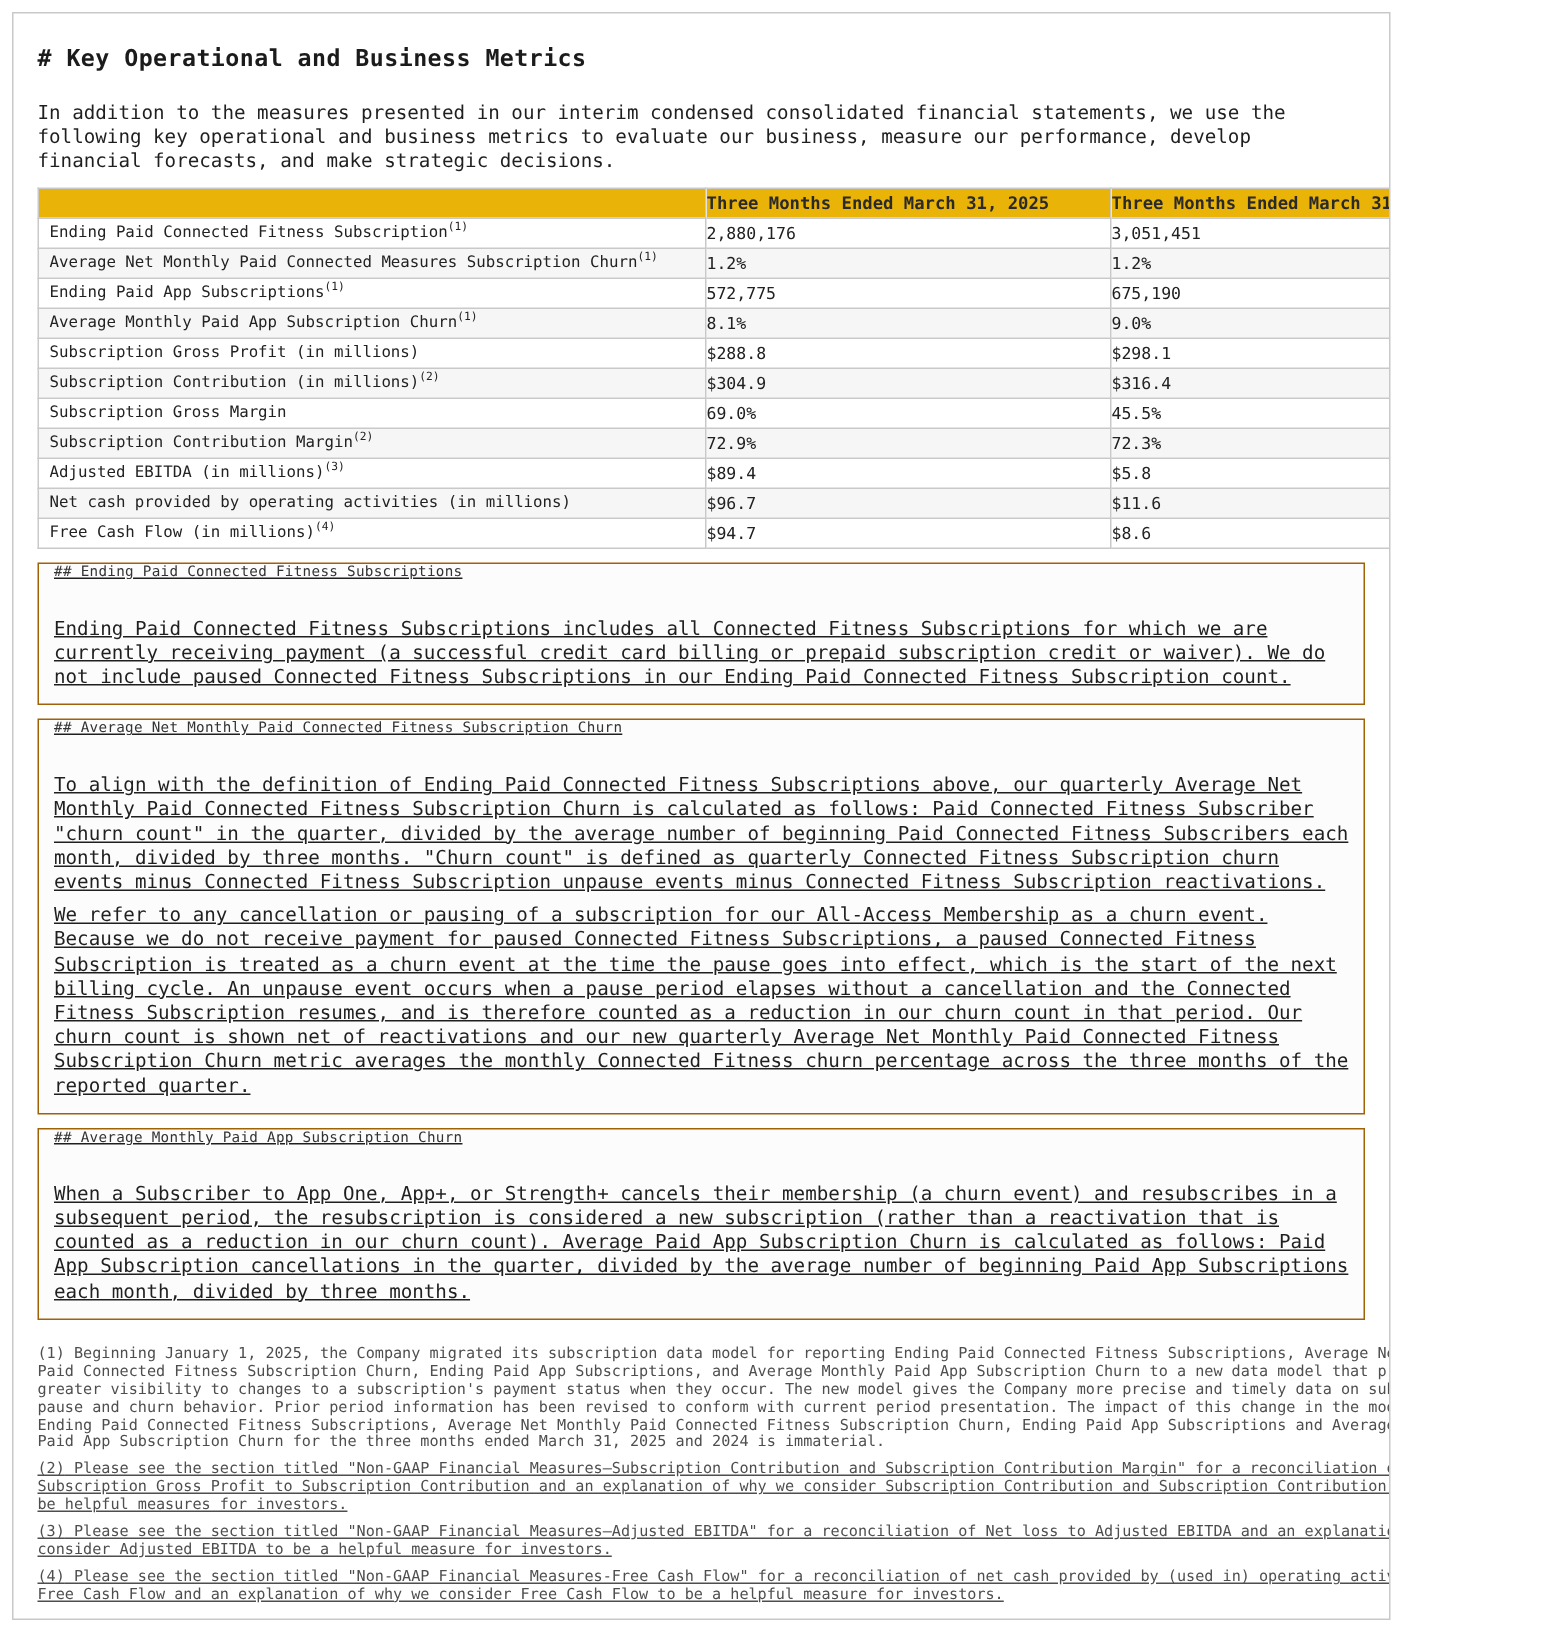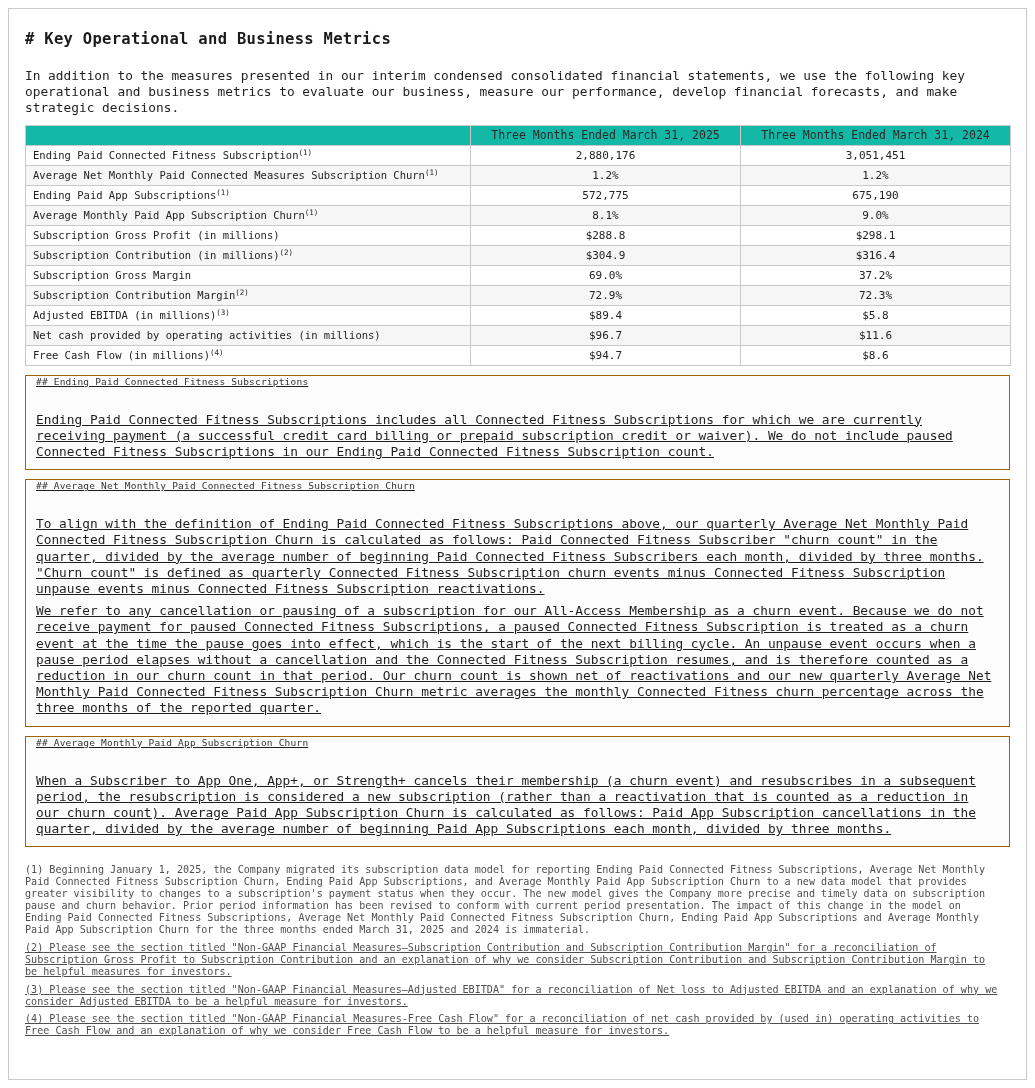--- a/index.html
+++ b/index.html
@@ -5,21 +5,21 @@
   * { box-sizing: border-box; margin: 0; padding: 0; }
   html, body {
     width: 1035px; height: 1088px;
     background: #ffffff;
     font-family: "DejaVu Sans Mono", "Liberation Mono", monospace;
     color: #1f1f1f;
   }
   .page {
     position: absolute;
     top: 8px; left: 8px;
-    width: 1019px; height: 1072px;
+    width: 919px; height: 1072px;
     border: 1px solid #c9c9c9;
     background: #ffffff;
     padding: 21px 16px 0 16px;
     overflow: hidden;
   }
   .title {
     font-size: 15.5px;
     font-weight: bold;
     letter-spacing: 0.3px;
     color: #1b1b1b;
@@ -42,35 +42,34 @@
   table.metrics col.c-2025  { width: 270px; }
   table.metrics col.c-2024  { width: 270px; }
   table.metrics th, table.metrics td {
     border: 1px solid #c9c9c9;
     height: 20px;
     vertical-align: middle;
     overflow: hidden;
     white-space: nowrap;
   }
   table.metrics thead th {
-    background: #14b8a6;
-    font-weight: normal;
+    background: #eab308;
+    font-weight: bold;
     font-size: 11.5px;
-    text-align: center;
+    text-align: left;
     color: #2a2a2a;
   }
   table.metrics td.label {
     font-size: 10.5px;
     text-align: left;
     padding-left: 7px;
     color: #222222;
   }
   table.metrics td.val {
     font-size: 11px;
-    text-align: center;
     color: #222222;
   }
   table.metrics tbody tr:nth-child(even) { background: #f6f6f6; }
   sup.fn-ref {
     font-size: 7.5px;
     vertical-align: super;
     line-height: 0;
   }
   .box {
     margin-top: 9px;
@@ -151,21 +150,21 @@
         <td class="val">$298.1</td>
       </tr>
       <tr>
         <td class="label"><span>Subscription Contribution (in millions)</span><sup class="fn-ref">(2)</sup></td>
         <td class="val">$304.9</td>
         <td class="val">$316.4</td>
       </tr>
       <tr>
         <td class="label"><span>Subscription Gross Margin</span><sup class="fn-ref"></sup></td>
         <td class="val">69.0%</td>
-        <td class="val">37.2%</td>
+        <td class="val">45.5%</td>
       </tr>
       <tr>
         <td class="label"><span>Subscription Contribution Margin</span><sup class="fn-ref">(2)</sup></td>
         <td class="val">72.9%</td>
         <td class="val">72.3%</td>
       </tr>
       <tr>
         <td class="label"><span>Adjusted EBITDA (in millions)</span><sup class="fn-ref">(3)</sup></td>
         <td class="val">$89.4</td>
         <td class="val">$5.8</td>

